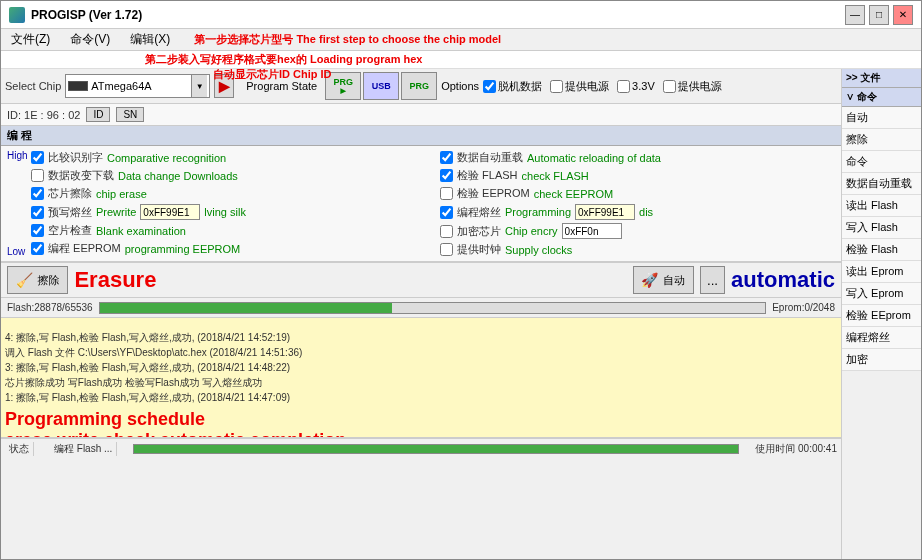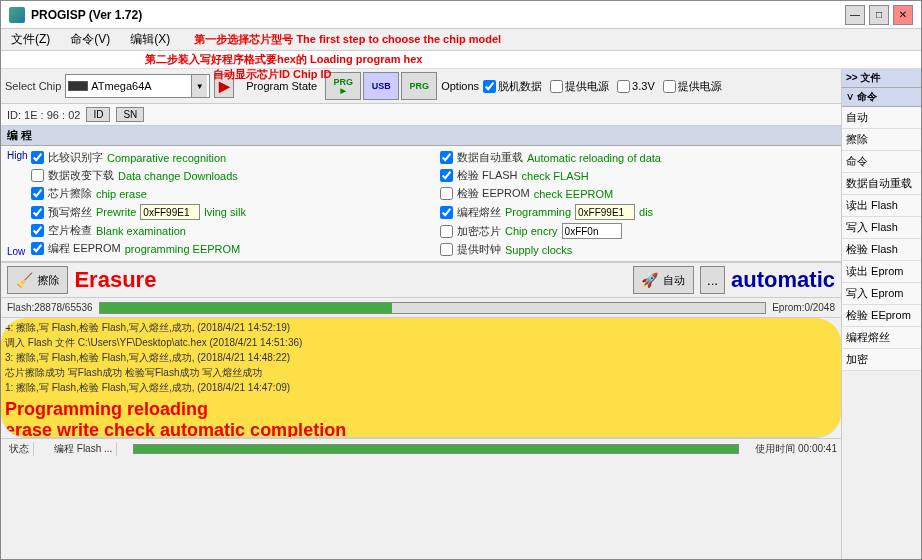--- a/index.html
+++ b/index.html
@@ -56,21 +56,21 @@
     .dots-btn { padding: 3px 6px; border: 1px solid #888; background: #ddd; cursor: pointer; height: 28px; }
     .erasure-text { font-size: 22px; font-weight: bold; color: #e00; }
     .automatic-text { font-size: 22px; font-weight: bold; color: #00a; }
     
     .progress-bar-row { display: flex; align-items: center; padding: 2px 6px; background: #f0f0f0; border-bottom: 1px solid #ccc; gap: 6px; height: 20px; }
     .progress-label { font-size: 10px; color: #333; }
     .progress-bar-container { flex: 1; height: 12px; background: #ddd; border: 1px solid #888; }
     .progress-bar-fill { height: 100%; background: #4a4; }
     .eprom-label { font-size: 10px; color: #333; }
     
-    .log-area { flex: 1; background: #fde047; overflow-y: auto; padding: 2px 4px; border-bottom: 1px solid #ccc; min-height: 80px; max-height: 120px; border-radius: 25px; }
+    .log-area { flex: 1; background: #fef9c3; overflow-y: auto; padding: 12px 4px; border-bottom: 1px solid #ccc; min-height: 80px; max-height: 120px; }
     .log-line { font-size: 10px; color: #333; line-height: 15px; }
     .big-annotation { font-size: 18px; font-weight: bold; color: #e00; display: block; }
     
     .status-bar { display: flex; align-items: center; padding: 1px 4px; background: #f0f0f0; border-top: 1px solid #ccc; height: 20px; gap: 16px; }
     .status-item { font-size: 10px; color: #333; padding: 0 4px; border-right: 1px solid #ccc; }
     .status-progress { flex: 1; height: 10px; background: #4a4; border: 1px solid #888; }
     .status-time { font-size: 10px; color: #333; }
     
     .right-sidebar { width: 80px; background: #f0f0f0; border-left: 1px solid #ccc; display: flex; flex-direction: column; overflow-y: auto; }
     .sidebar-section-header { background: #d0d8f0; padding: 2px 4px; font-size: 10px; font-weight: bold; border-bottom: 1px solid #aaa; display: flex; align-items: center; gap: 2px; }
@@ -274,21 +274,21 @@
       </div>
 
       <div class="log-area">
         <div class="log-line">4: 擦除,写 Flash,检验 Flash,写入熔丝,成功, (2018/4/21 14:52:19)</div>
         <div class="log-line">调入 Flash 文件 C:\Users\YF\Desktop\atc.hex (2018/4/21 14:51:36)</div>
         <div class="log-line">3: 擦除,写 Flash,检验 Flash,写入熔丝,成功, (2018/4/21 14:48:22)</div>
         <div class="log-line">芯片擦除成功 写Flash成功 检验写Flash成功 写入熔丝成功</div>
         <div class="log-line">1: 擦除,写 Flash,检验 Flash,写入熔丝,成功, (2018/4/21 14:47:09)</div>
 
         <div style="margin-top:4px;">
-          <span class="big-annotation">Programming reloading</span>
+          <span class="big-annotation">Programming schedule</span>
           <span class="big-annotation">erase  write check automatic completion</span>
 
         </div>
       </div>
 
       <div class="status-bar">
         <span class="status-item">状态</span>
         <span class="status-item">编程 Flash ...</span>
         <div class="status-progress" style="flex:1; height:10px; background:#4a4; border:1px solid #888;"></div>
         <span class="status-time">使用时间  00:00:41</span>

